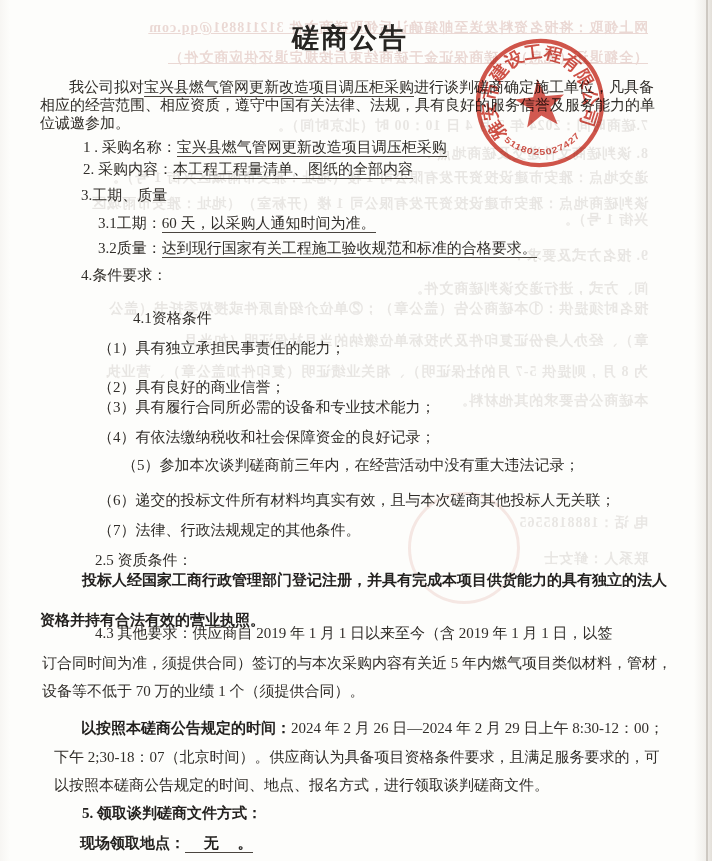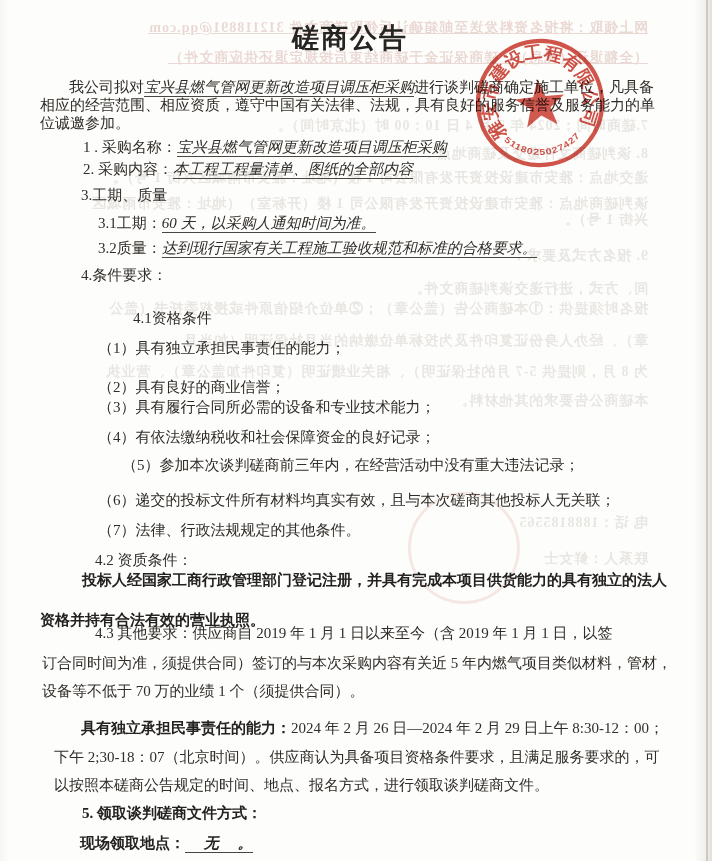--- a/index.html
+++ b/index.html
@@ -20,21 +20,21 @@
   #title{
     position:absolute;top:20px;left:0;width:700px;text-align:center;
     font-family:"Liberation Sans","DejaVu Sans",sans-serif;
     font-weight:700;font-size:27px;letter-spacing:2px;color:#262421;
   }
   .line{
     position:absolute;white-space:pre;font-size:15px;line-height:18px;
     color:#302d29;letter-spacing:0px;
   }
   .line.bl{font-weight:700;color:#242220;}
-  .line .u{border-bottom:1.5px solid #4a453f;padding-bottom:1px;font-style:italic;}
+  .line .u{border-bottom:1.5px solid #4a453f;padding-bottom:1px;}
   .line .b{font-weight:700;color:#242220;}
   
   .ghost{
     position:absolute;left:40px;width:608px;white-space:pre;
     transform:scaleX(-1);font-size:14px;line-height:16px;
     color:#6f6057;opacity:.14;font-weight:700;letter-spacing:1px;
   }
   .ghost.red{color:#a34a3c;opacity:.20;text-decoration:underline;}
   #ghost-seal{
     position:absolute;left:408px;top:492px;width:106px;height:106px;
@@ -82,27 +82,27 @@
       <div class="line" style="left: 98px; top: 239px;"><span class="">3.2质量：</span><span class="u ">达到现行国家有关工程施工验收规范和标准的合格要求。</span></div>
       <div class="line" style="left: 81px; top: 266px;"><span class="">4.条件要求：</span></div>
       <div class="line" style="left: 93px; top: 309px; margin-left: 40px;"><span class="">4.1资格条件</span></div>
       <div class="line" style="left: 98px; top: 339px;"><span class="">（1）具有独立承担民事责任的能力；</span></div>
       <div class="line" style="left: 98px; top: 378px;"><span class="">（2）具有良好的商业信誉；</span></div>
       <div class="line" style="left: 98px; top: 398px;"><span class="">（3）具有履行合同所必需的设备和专业技术能力；</span></div>
       <div class="line" style="left: 98px; top: 428px;"><span class="">（4）有依法缴纳税收和社会保障资金的良好记录；</span></div>
       <div class="line" style="left: 98px; top: 456px; margin-left: 24px;"><span class="">（5）参加本次谈判磋商前三年内，在经营活动中没有重大违法记录；</span></div>
       <div class="line" style="left: 98px; top: 491px;"><span class="">（6）递交的投标文件所有材料均真实有效，且与本次磋商其他投标人无关联；</span></div>
       <div class="line" style="left: 98px; top: 521px;"><span class="">（7）法律、行政法规规定的其他条件。</span></div>
-      <div class="line" style="left: 95px; top: 551px;"><span class="">4.2 资质条件：</span></div>
+      <div class="line" style="left: 95px; top: 551px;"><span class="">2.5 资质条件：</span></div>
       <div class="line bl" style="left: 82px; top: 571px;"><span class="">投标人经国家工商行政管理部门登记注册，并具有完成本项目供货能力的具有独立的法人</span></div>
       <div class="line bl" style="left: 40px; top: 611px; text-align: right;"><span class="">资格并持有合法有效的营业执照。</span></div>
       <div class="line" style="left: 95px; top: 624px;"><span class="">4.3 其他要求：供应商自 2019 年 1 月 1 日以来至今（含 2019 年 1 月 1 日，以签</span></div>
       <div class="line" style="left: 42px; top: 654px;"><span class="">订合同时间为准，须提供合同）签订的与本次采购内容有关近 5 年内燃气项目类似材料，管材，</span></div>
       <div class="line" style="left: 42px; top: 682px;"><span class="">设备等不低于 70 万的业绩 1 个（须提供合同）。</span></div>
-      <div class="line" style="left: 81px; top: 719px;"><span class="b">具有独立承担民事责任的能力：</span><span class="">2024 年 2 月 26 日—2024 年 2 月 29 日上午 8:30-12：00；</span></div>
+      <div class="line" style="left: 81px; top: 719px;"><span class="b">以按照本磋商公告规定的时间：</span><span class="">2024 年 2 月 26 日—2024 年 2 月 29 日上午 8:30-12：00；</span></div>
       <div class="line" style="left: 54px; top: 748px;"><span class="">下午 2;30-18：07（北京时间）。供应商认为具备项目资格条件要求，且满足服务要求的，可</span></div>
       <div class="line" style="left: 54px; top: 776px;"><span class="">以按照本磋商公告规定的时间、地点、报名方式，进行领取谈判磋商文件。</span></div>
       <div class="line bl" style="left: 82px; top: 804px;"><span class="">5. 领取谈判磋商文件方式：</span></div>
       <div class="line" style="left: 80px; top: 834px;"><span class="b">现场领取地点：</span><span class="u b">　 无 　。</span></div>
     </div>
 
   <svg id="seal" viewBox="0 0 200 200" xmlns="http://www.w3.org/2000/svg">
     <defs>
       <path id="arcTop" d="M 64.5 127.7 A 45 45 0 1 1 135.5 127.7" fill="none"></path>
       <path id="arcBottom" d="M 60.2 133.4 A 52 52 0 0 0 139.8 133.4" fill="none"></path>

